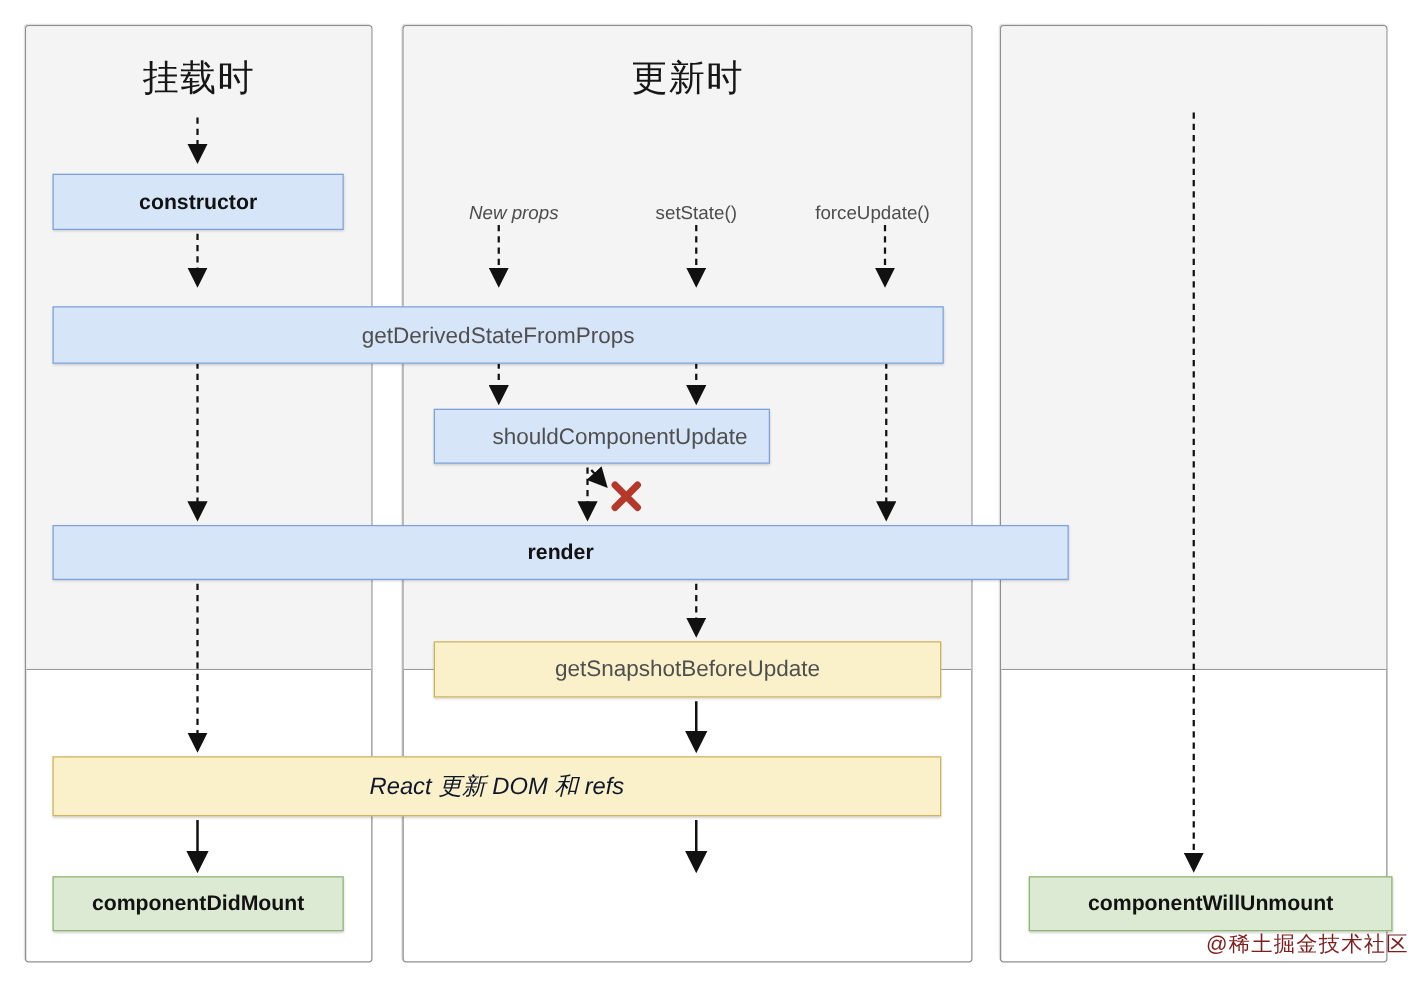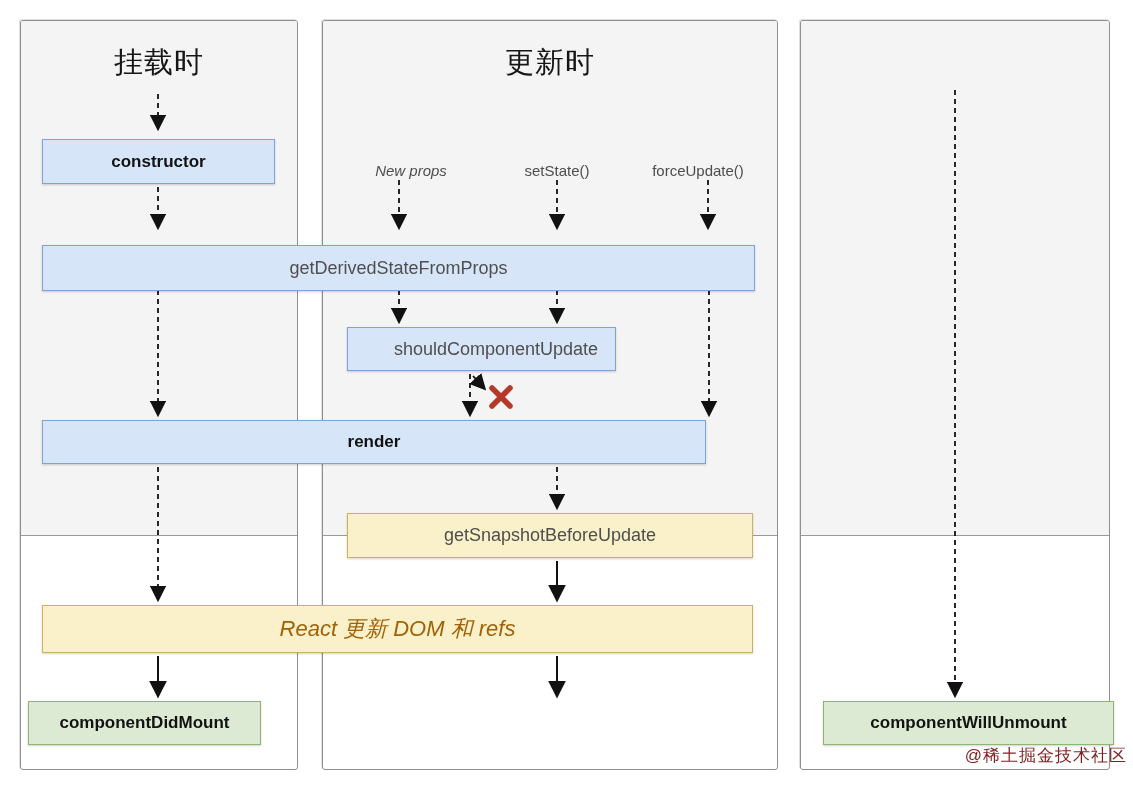--- a/index.html
+++ b/index.html
@@ -63,29 +63,29 @@
     justify-content: center;
     border-radius: 0;
     z-index: 2;
     box-shadow: 0 1px 2px rgba(0,0,0,0.18);
   }
   .box-blue   { background: #d7e5f8; border: 1.5px solid #7ea3da; }
   .box-yellow { background: #faf0c9; border: 1.5px solid #ccb45f; }
   .box-green  { background: #dcead3; border: 1.5px solid #8fb573; }
   .label-bold   { font-weight: bold; font-size: 17px; color: #121212; }
   .label-light  { font-weight: normal; font-size: 18px; color: #4f4f4f; }
-  .label-italic { font-weight: normal; font-style: italic; font-size: 22px; color: #a16207; }
+  .label-italic { font-weight: normal; font-style: italic; font-size: 19px; color: #0f172a; }
 
   #box-constructor     { left: 42px;  top: 139px; width: 233px; height: 45px; }
   #box-gdsfp           { left: 42px;  top: 233px; width: 713px; height: 46px; margin-top: 12px; }
   #box-scu             { left: 347px; top: 327px; width: 269px; height: 44px; padding-left: 29px; }
-  #box-render          { left: 42px;  top: 420px; width: 664px; height: 44px; }
+  #box-render          { left: 42px;  top: 420px; width: 813px; height: 44px; }
   #box-gsbu            { left: 347px; top: 513px; width: 406px; height: 45px; }
   #box-react-update    { left: 42px;  top: 605px; width: 711px; height: 48px; }
-  #box-cdm             { left: 28px;  top: 701px; width: 233px; height: 44px; text-align: right; }
+  #box-cdm             { left: 42px;  top: 701px; width: 233px; height: 44px; text-align: right; }
   #box-cdu             { left: 345px; top: 701px; width: 410px; height: 44px; }
   #box-cwu             { left: 823px; top: 701px; width: 291px; height: 44px; }
 
   
   .trigger {
     position: absolute;
     top: 162px;
     width: 130px;
     text-align: center;
     font-size: 15px;

